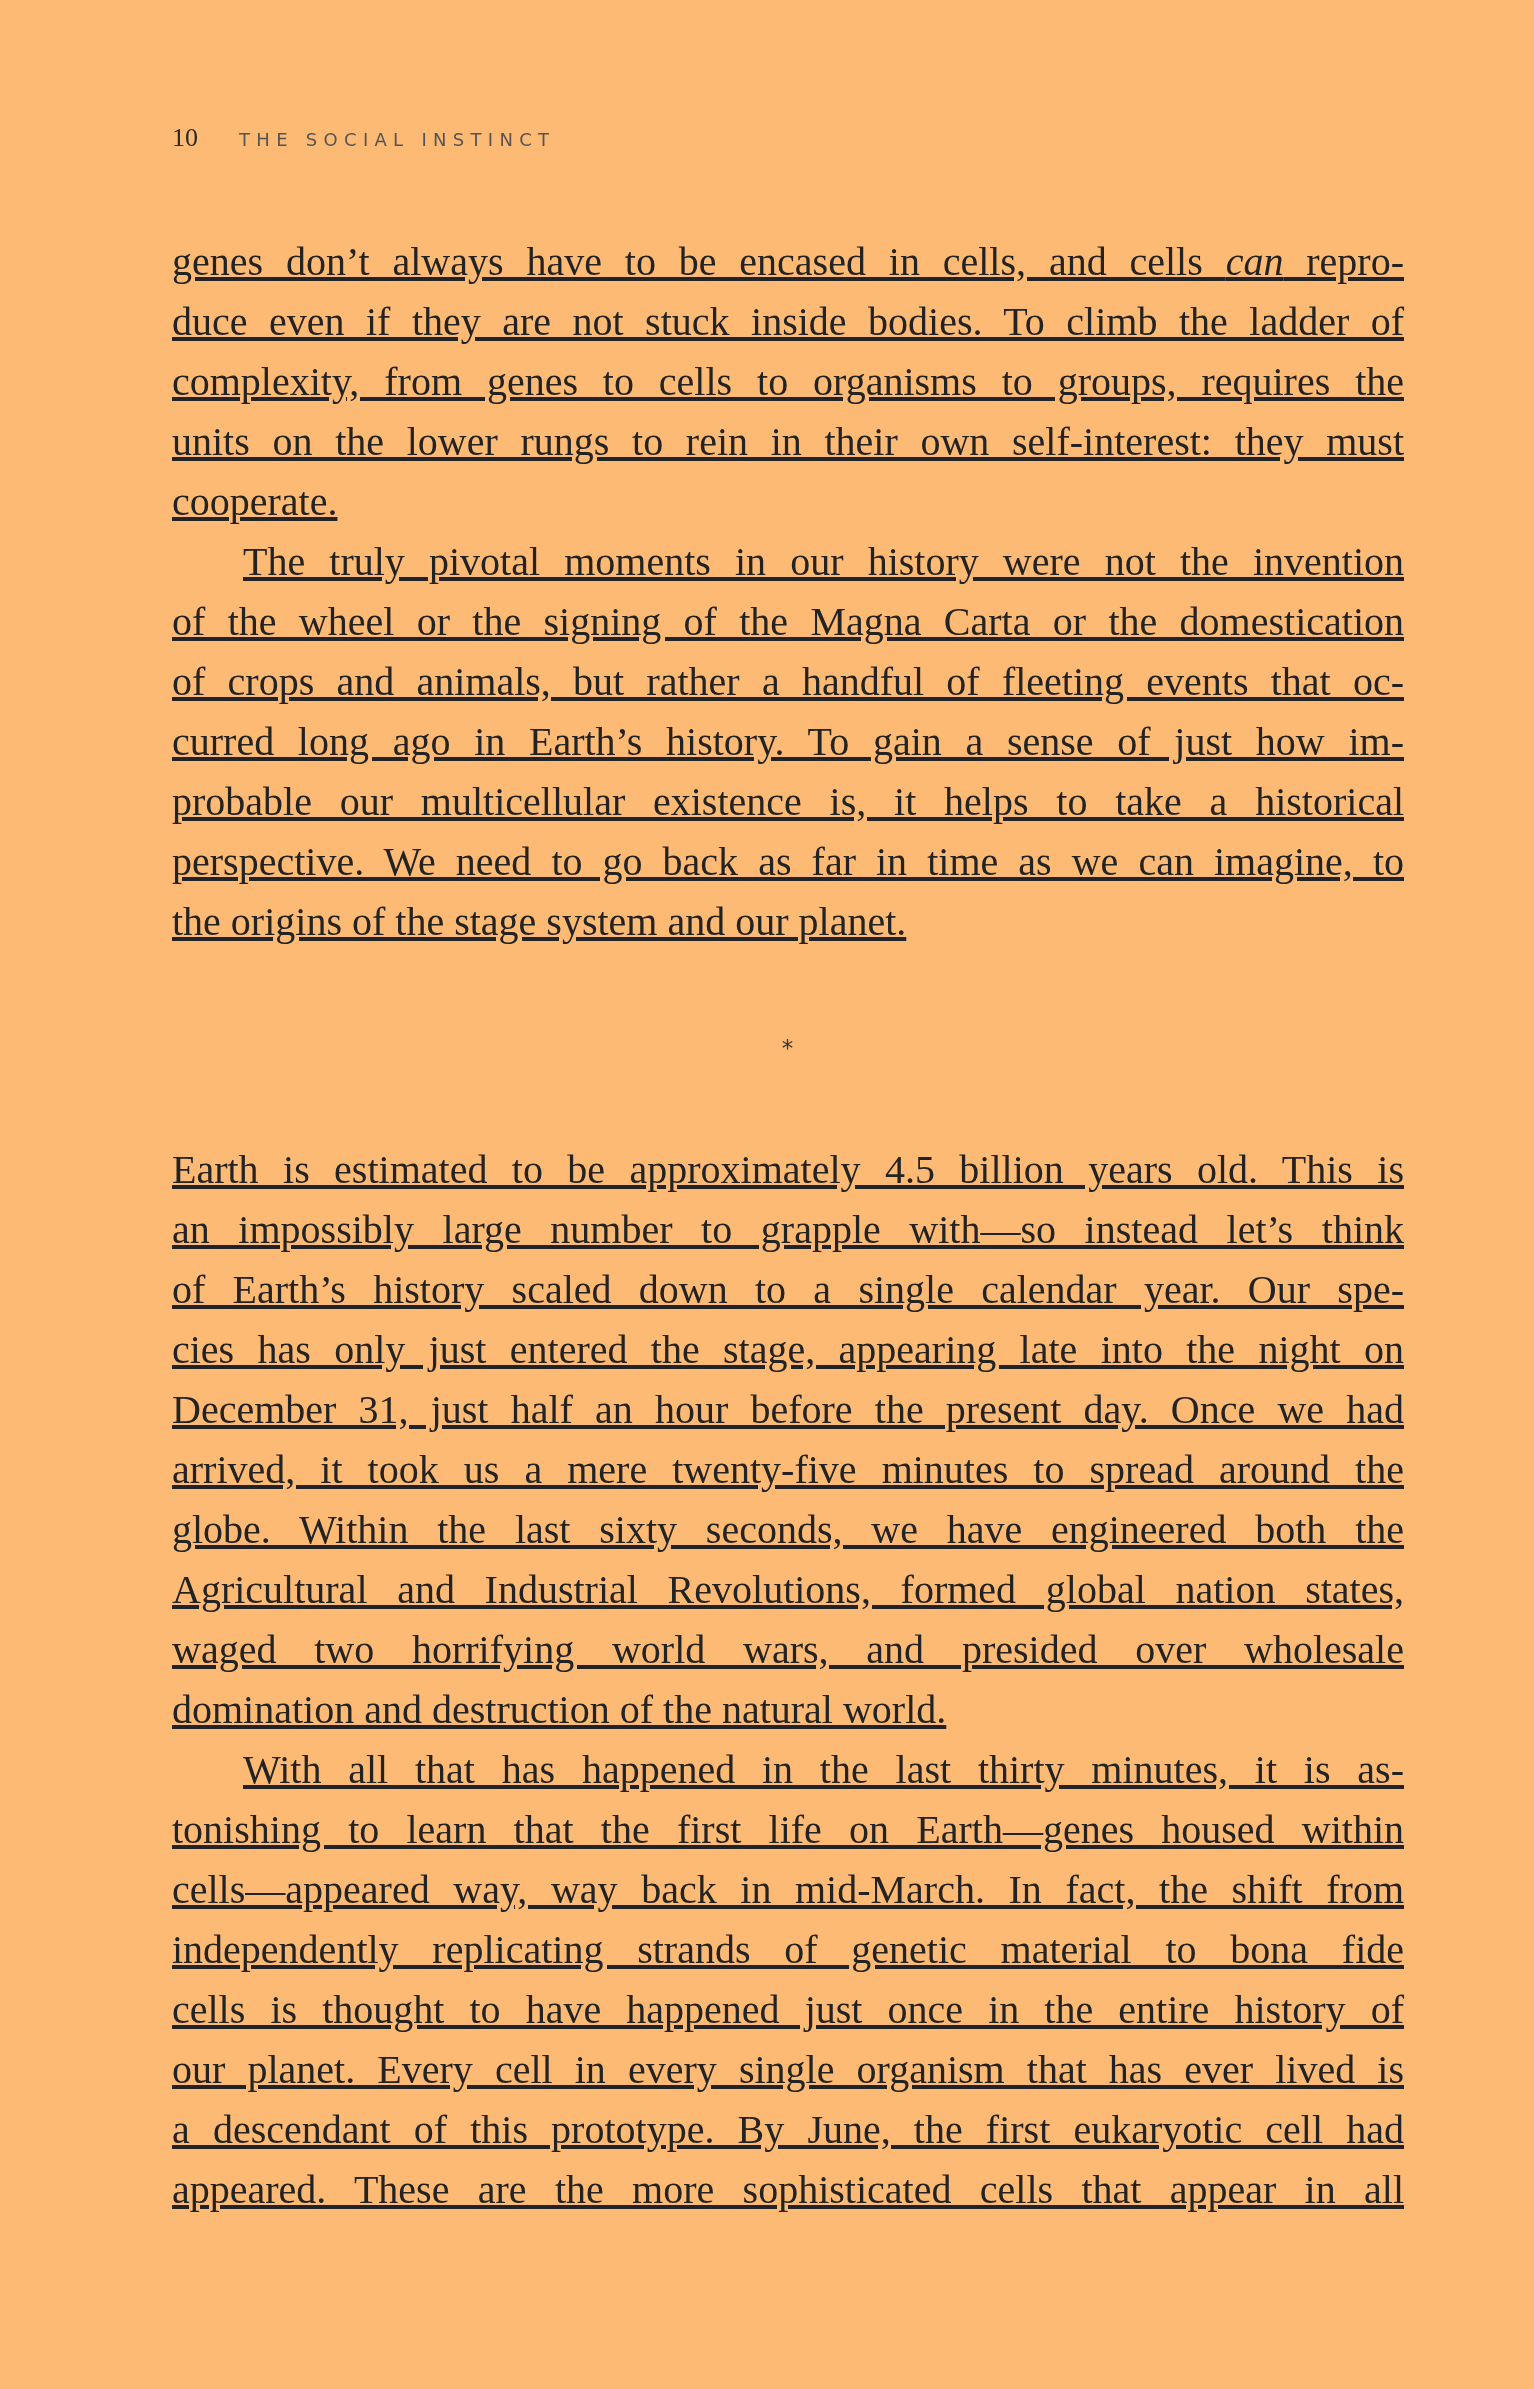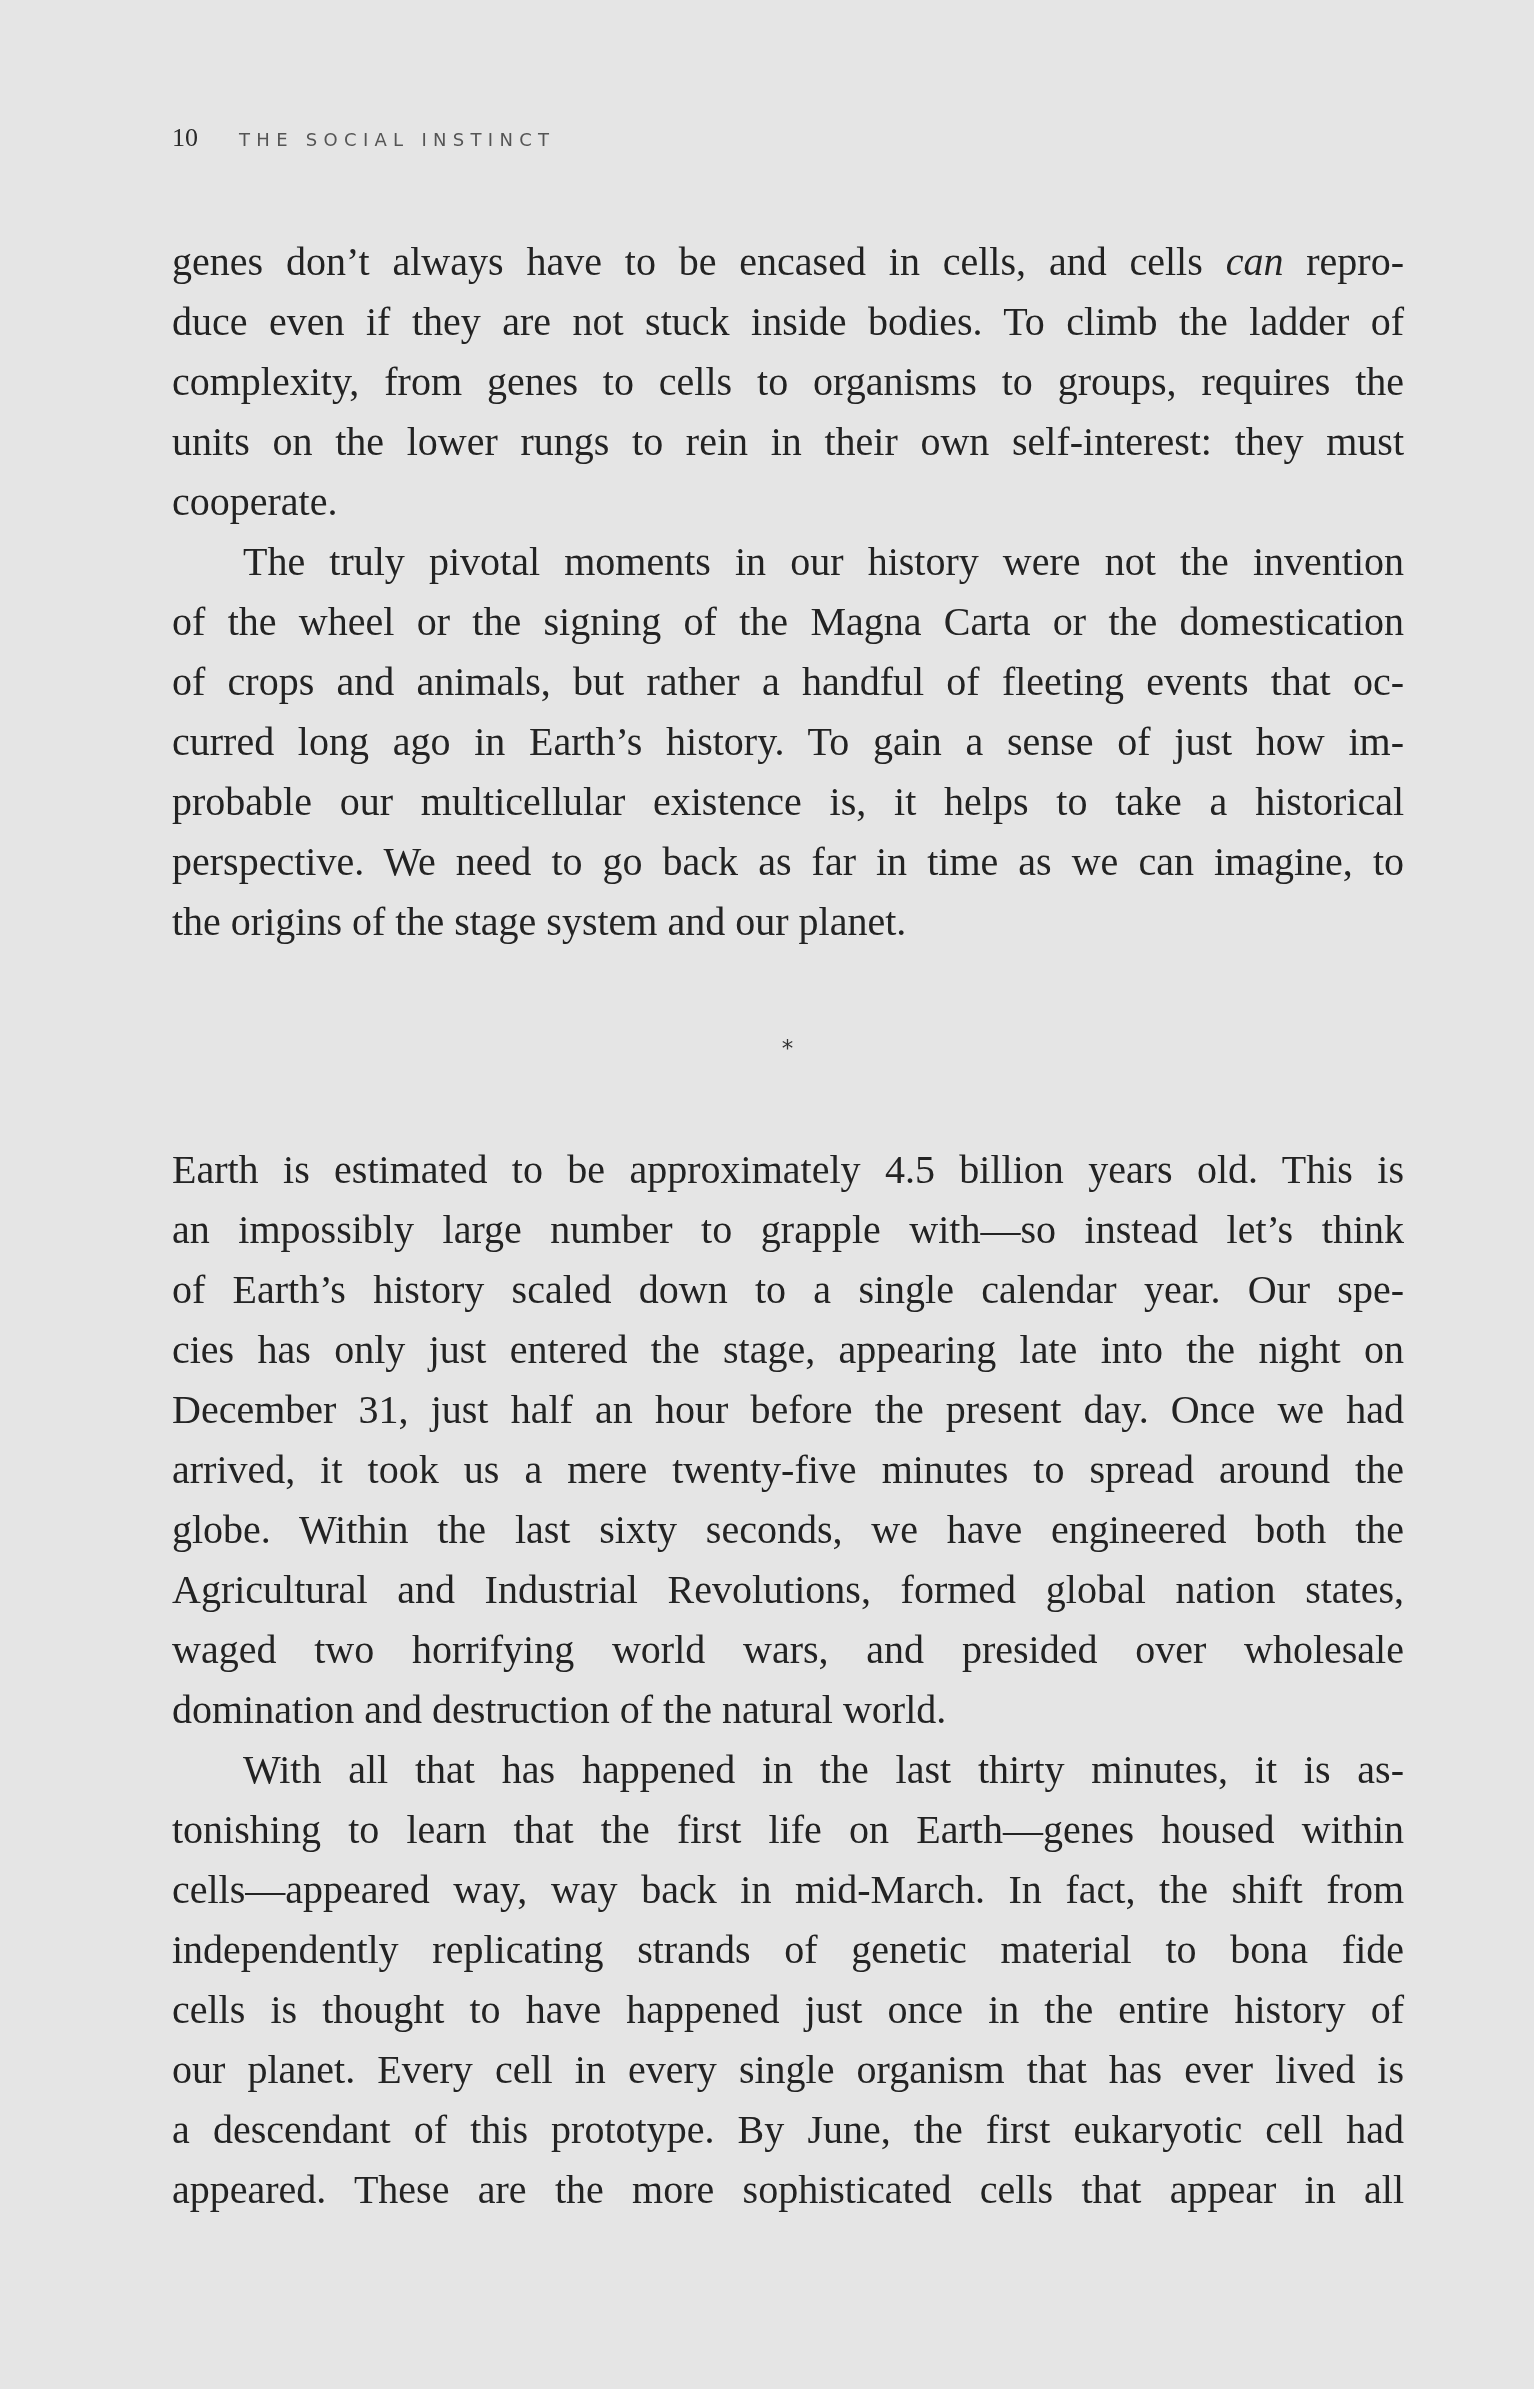--- a/index.html
+++ b/index.html
@@ -11,21 +11,21 @@
     width: 1534px;
     height: 2389px;
     position: relative;
     overflow: hidden;
   }
   .page {
     position: absolute;
     left: 0; top: 0;
     width: 1534px;
     height: 2389px;
-    background: #e5e5e5;
+    background: #fdba74;
   }
   .running-head {
     position: absolute;
     left: 172px;
     top: 123px;
     height: 30px;
     display: flex;
     align-items: baseline;
     white-space: nowrap;
   }
@@ -51,20 +51,21 @@
     color: #232323;
   }
   .line {
     display: block;
     height: 60px;
     line-height: 60px;
     white-space: nowrap;
     text-align: justify;
     text-align-last: justify;
     overflow: visible;
+    text-decoration: underline;
   }
   .line.last {
     text-align: center;
     text-align-last: left;
   }
   .line.indent {
     padding-left: 71px;
   }
   .line em {
     font-style: italic;

